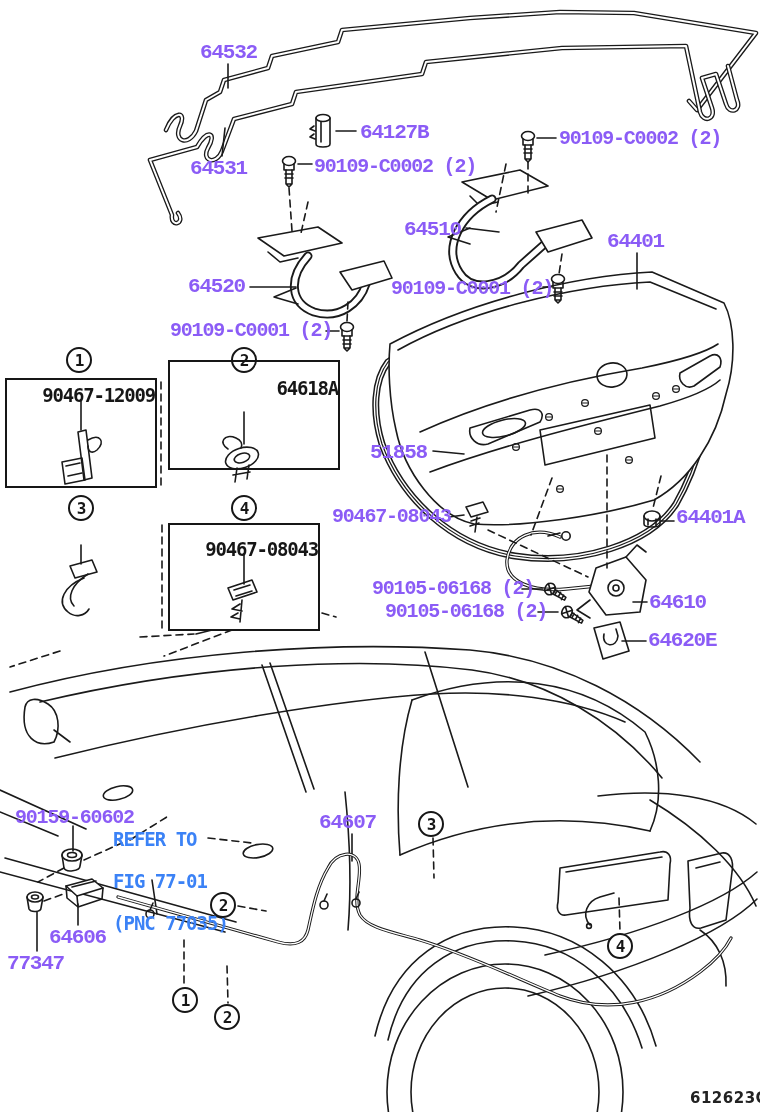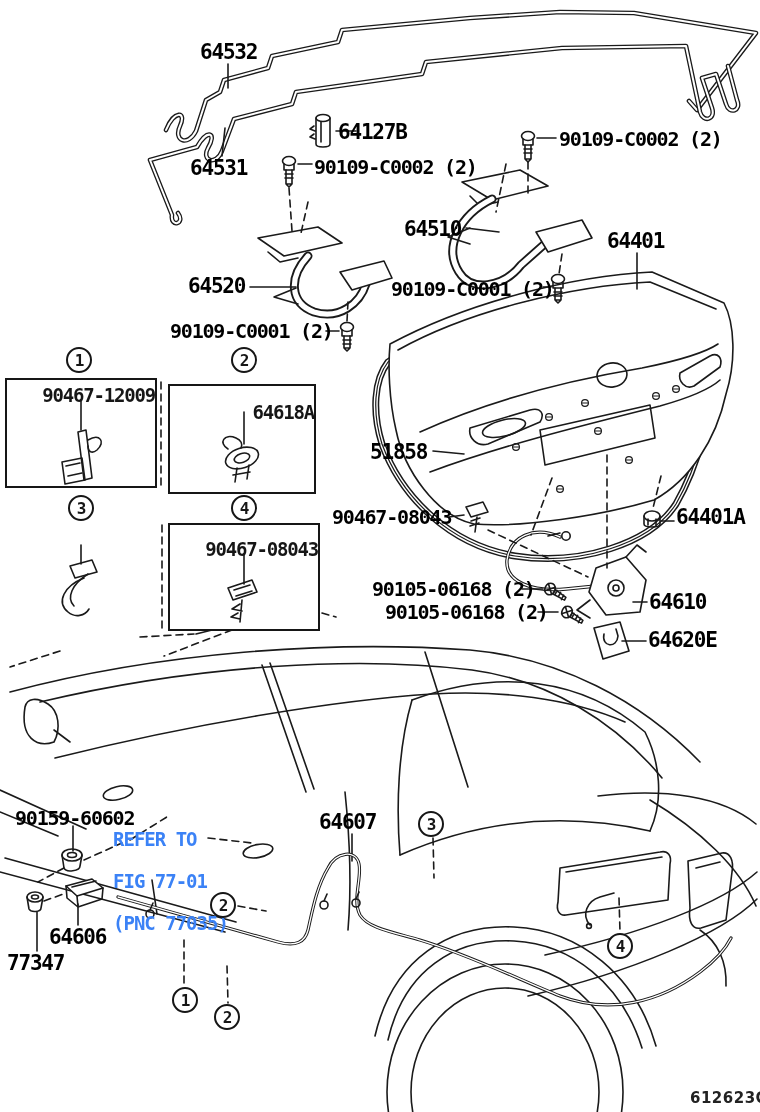--- a/index.html
+++ b/index.html
@@ -1,20 +1,20 @@
 <!DOCTYPE html>
 <html><head>
 <meta charset="utf-8">
 <style>
   html,body{margin:0;padding:0;background:#fff;}
   .stage{position:relative;width:760px;height:1112px;background:#fff;overflow:hidden;
          font-family:"DejaVu Sans Mono",monospace;color:#161616;}
   .stage svg{position:absolute;left:0;top:0;}
   .lbl{position:absolute;font-weight:bold;font-size:20px;line-height:1;
-       letter-spacing:-1.2px;white-space:pre;color:#000000;}
+       letter-spacing:-1.2px;white-space:pre;color:#8b5cf6;font-family:Liberation Mono, monospace;}
   .lbl.big{font-size:21px;}
   .note{position:absolute;font-weight:bold;font-size:19px;line-height:21px;
         letter-spacing:-1.0px;white-space:pre;color:#3b82f6;}
   .code{position:absolute;font-family:"DejaVu Sans",sans-serif;font-weight:bold;
         font-size:15px;letter-spacing:0.5px;color:#222;}
   .circ{position:absolute;width:26px;height:26px;border:2.2px solid #161616;border-radius:50%;
         box-sizing:border-box;display:flex;align-items:center;justify-content:center;
         font-weight:bold;font-size:16px;letter-spacing:-1px;background:#fff;}
   .pbox{position:absolute;border:2.4px solid #161616;box-sizing:border-box;background:transparent;}
   .pbox .plab{position:absolute;width:100%;text-align:right;font-weight:bold;
@@ -301,21 +301,21 @@
       <g>
         <path d="M66,886 L92,879 L103,888 L77,896 Z" fill="#fff"></path>
         <path d="M66,886 L67,898 L78,907 L77,896 M103,888 L102,899 L78,907"></path>
         <path d="M72,887 l8,-2 M80,885 l8,-2 M88,883 l8,-2"></path>
       </g>
     </g>
   </g>
 </svg>
 
 <div class="lbl big" style="left:200px;top:42px">64532</div>
-<div class="lbl big" style="left:338px;top:122px">64127B</div>
+<div class="lbl big" style="left:360px;top:122px">64127B</div>
 <div class="lbl big" style="left:190px;top:158px">64531</div>
 <div class="lbl" style="left:314px;top:157px">90109-C0002 (2)</div>
 <div class="lbl" style="left:559px;top:129px">90109-C0002 (2)</div>
 <div class="lbl big" style="left:404px;top:219px">64510</div>
 <div class="lbl big" style="left:607px;top:231px">64401</div>
 <div class="lbl big" style="left:188px;top:276px">64520</div>
 <div class="lbl" style="left:391px;top:279px">90109-C0001 (2)</div>
 <div class="lbl" style="left:170px;top:321px">90109-C0001 (2)</div>
 <div class="lbl big" style="left:370px;top:442px">51858</div>
 <div class="lbl" style="left:332px;top:507px">90467-08043</div>
@@ -342,21 +342,21 @@
 <div class="circ" style="left:68px;top:495px">
       <span>3</span>
     </div>
 <div class="circ" style="left:231px;top:495px">
       <span>4</span>
     </div>
 
 <div class="pbox" style="left:5px;top:378px;width:152px;height:110px">
   <div class="plab" style="top:4px">90467-12009</div>
     </div>
-<div class="pbox" style="left:168px;top:384px;width:148px;height:110px">
+<div class="pbox" style="left:168px;top:360px;width:172px;height:110px">
   <div class="plab" style="top:15px">64618A</div>
     </div>
 <div class="pbox" style="left:168px;top:523px;width:152px;height:108px">
   <div class="plab" style="top:13px">90467-08043</div>
     </div>
 
 <div class="circ" style="left:210px;top:892px">
       <span>2</span>
     </div>
 <div class="circ" style="left:418px;top:811px">

